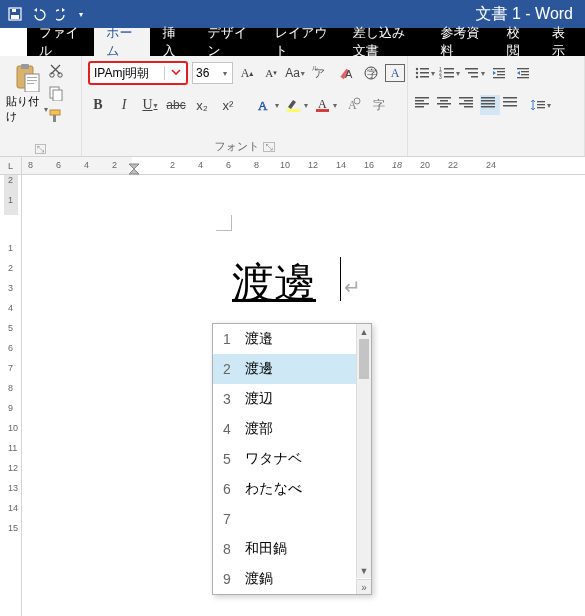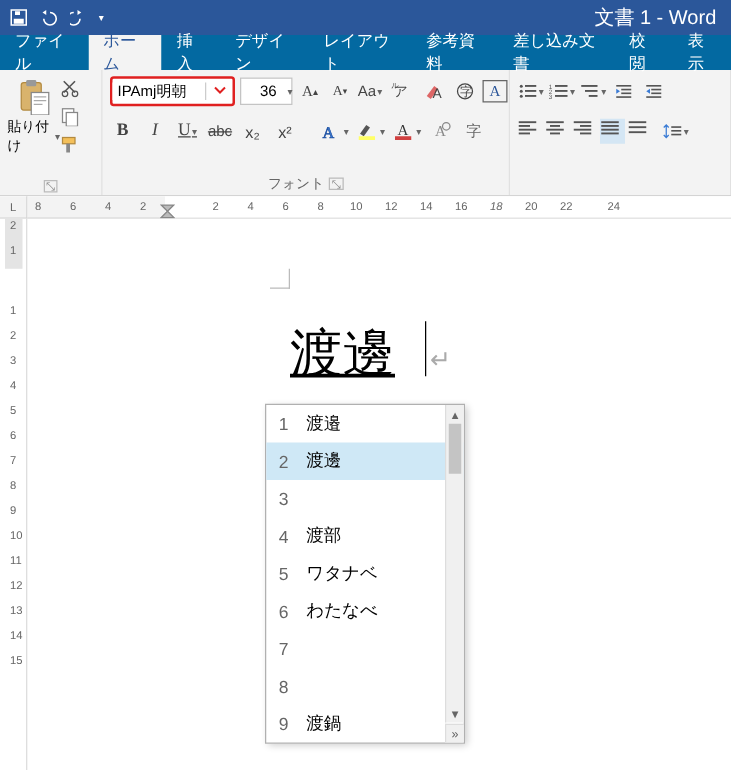--- a/index.html
+++ b/index.html
@@ -4,21 +4,21 @@
 <style>
   * { box-sizing: border-box; margin: 0; padding: 0; }
   body { font-family: "Yu Gothic UI", "Segoe UI", sans-serif; font-size: 12px; background: #fff; width: 585px; height: 616px; overflow: hidden; }
   
   .titlebar { background: #2b579a; color: #fff; height: 28px; display: flex; align-items: center; }
   .qat { display: flex; gap: 8px; padding: 0 8px; align-items: center; }
   .qat svg { display: block; }
   .title-text { position: absolute; left: 50%; transform: translateX(-50%); width: 585px; text-align: right; padding-right: 12px; font-size: 16px; pointer-events: none;}
   .title-text span { pointer-events:auto;}
   
-  .menubar { background: #0369a1; color: #fff; height: 28px; display: flex; align-items: stretch; }
+  .menubar { background: #000000; color: #fff; height: 28px; display: flex; align-items: stretch; margin-left: 27px; }
   .menu-item { padding: 0 12px; display: flex; align-items: center; color: #fff; font-size: 13px; }
   .menu-item.active { background: #f3f3f3; color: #2b579a; }
   
   .ribbon { background: #f3f3f3; border-bottom: 1px solid #d4d4d4; height: 101px; display: flex; }
   .group { border-right: 1px solid #e1e1e1; padding: 4px 6px 2px 6px; display: flex; flex-direction: column; justify-content: space-between; position: relative; }
   .group-label { text-align: center; font-size: 11px; color: #666; padding-top: 2px; display:flex; justify-content:center; align-items:center; gap:4px;}
   .group-label .dlg { font-size: 9px; color:#888; border:1px solid #bbb; padding:0 1px; line-height:8px;}
   
   .clipboard-group { width: 82px; }
   .clipboard-top { display: flex; gap: 0; }
@@ -27,21 +27,21 @@
   .paste-label { font-size: 11px; display:flex; align-items:center;}
   .clip-btns { display: flex; flex-direction: column; gap: 4px; padding-top: 2px; }
   
   .font-group { width: 326px; }
   .font-row1 { display: flex; align-items: center; gap: 4px; height: 26px;}
   .font-name { border: 2px solid #e02020; border-radius: 3px; background: #fff; display: flex; align-items: center; height: 24px; width: 106px; }
   .font-name input { border: none; width: 74px; padding: 0 4px; font-size: 12px; outline:none;}
   .font-name .dd { width: 22px; text-align: center; border-left:1px solid #ccc;}
   .font-name .dd svg path { stroke:#e02020;}
   .font-size { background: #fff; border: 1px solid #c4c4c4; display: flex; align-items: center; height: 22px; width: 42px; }
-  .font-size input { border: none; width: 24px; padding: 0 3px; font-size: 12px; outline:none;margin-left:12px;}
+  .font-size input { border: none; width: 24px; padding: 0 3px; font-size: 12px; outline:none;}
   .font-size .dd { width: 14px; text-align: center; }
   .tbtn { display:inline-flex; align-items:center; justify-content:center; min-width:20px; height:22px; color:#444;}
   .font-row2 { display: flex; align-items: center; gap: 6px; margin-top: 6px; height:26px;}
   .bold { font-weight: bold; font-family: "Times New Roman"; font-size:14px;}
   .italic { font-style: italic; font-family: "Times New Roman"; font-size:14px;}
   .under { text-decoration: underline; font-family:"Times New Roman"; font-size:14px;}
   .strike { text-decoration: line-through; }
   .sub { font-size: 13px; }
   .sup { font-size: 13px; }
   
@@ -107,22 +107,22 @@
   </div>
   <div class="title-text"><span>文書 1 - Word</span></div>
 </div>
 
 <div class="menubar">
   <div class="menu-item">ファイル</div>
   <div class="menu-item active">ホーム</div>
   <div class="menu-item">挿入</div>
   <div class="menu-item">デザイン</div>
   <div class="menu-item">レイアウト</div>
+  <div class="menu-item">差し込み文書</div>
   <div class="menu-item">参考資料</div>
-  <div class="menu-item">差し込み文書</div>
   <div class="menu-item">校閲</div>
   <div class="menu-item">表示</div>
 </div>
 
 <div class="ribbon">
   <div class="group clipboard-group">
     <div class="clipboard-top">
       <div class="paste-btn">
         <svg width="28" height="30">
             <rect x="4" y="4" width="16" height="22" rx="2" fill="#d9b36c" stroke="#b38a3f"></rect>
@@ -415,38 +415,40 @@
           <div class="ime-item">
             <span class="ime-num">1</span>
             <span class="ime-txt">渡邉</span>
           </div>
           <div class="ime-item sel">
             <span class="ime-num">2</span>
             <span class="ime-txt">渡邊</span>
           </div>
           <div class="ime-item">
             <span class="ime-num">3</span>
+            <span class="ime-txt">渡辺</span>
           </div>
           <div class="ime-item">
             <span class="ime-num">4</span>
             <span class="ime-txt">渡部</span>
           </div>
           <div class="ime-item">
             <span class="ime-num">5</span>
             <span class="ime-txt">ワタナベ</span>
           </div>
           <div class="ime-item">
             <span class="ime-num">6</span>
             <span class="ime-txt">わたなべ</span>
           </div>
           <div class="ime-item">
             <span class="ime-num">7</span>
           </div>
           <div class="ime-item">
             <span class="ime-num">8</span>
+            <span class="ime-txt">和田鍋</span>
           </div>
           <div class="ime-item">
             <span class="ime-num">9</span>
             <span class="ime-txt">渡鍋</span>
           </div>
         </div>
       <div class="ime-scroll">
         <div class="up">▲</div>
         <div class="thumb"></div>
         <div style="flex:1"></div>

